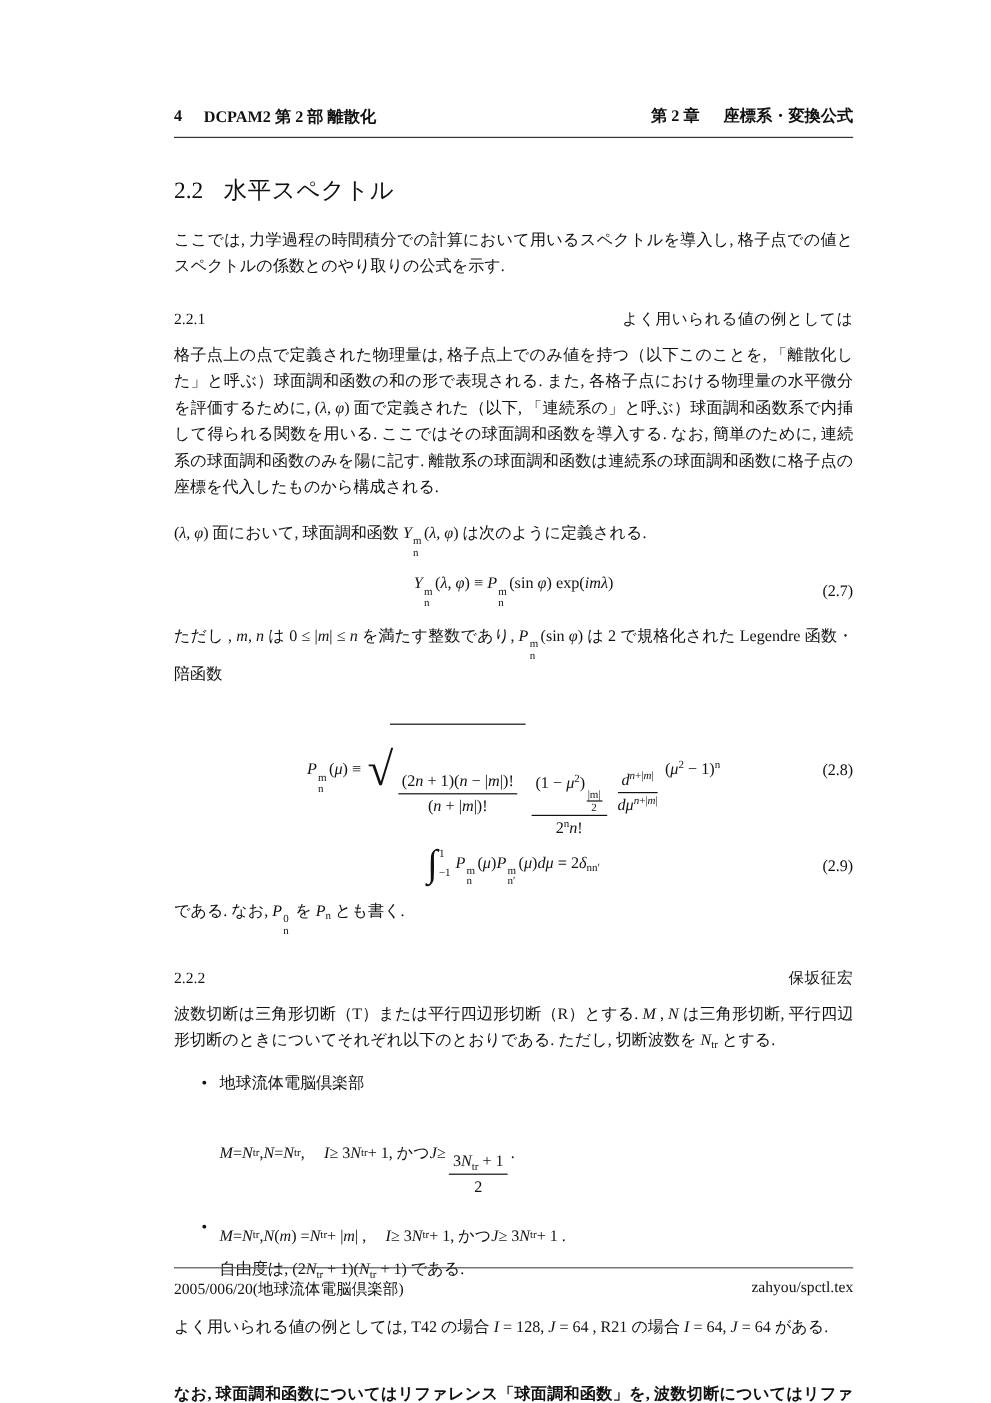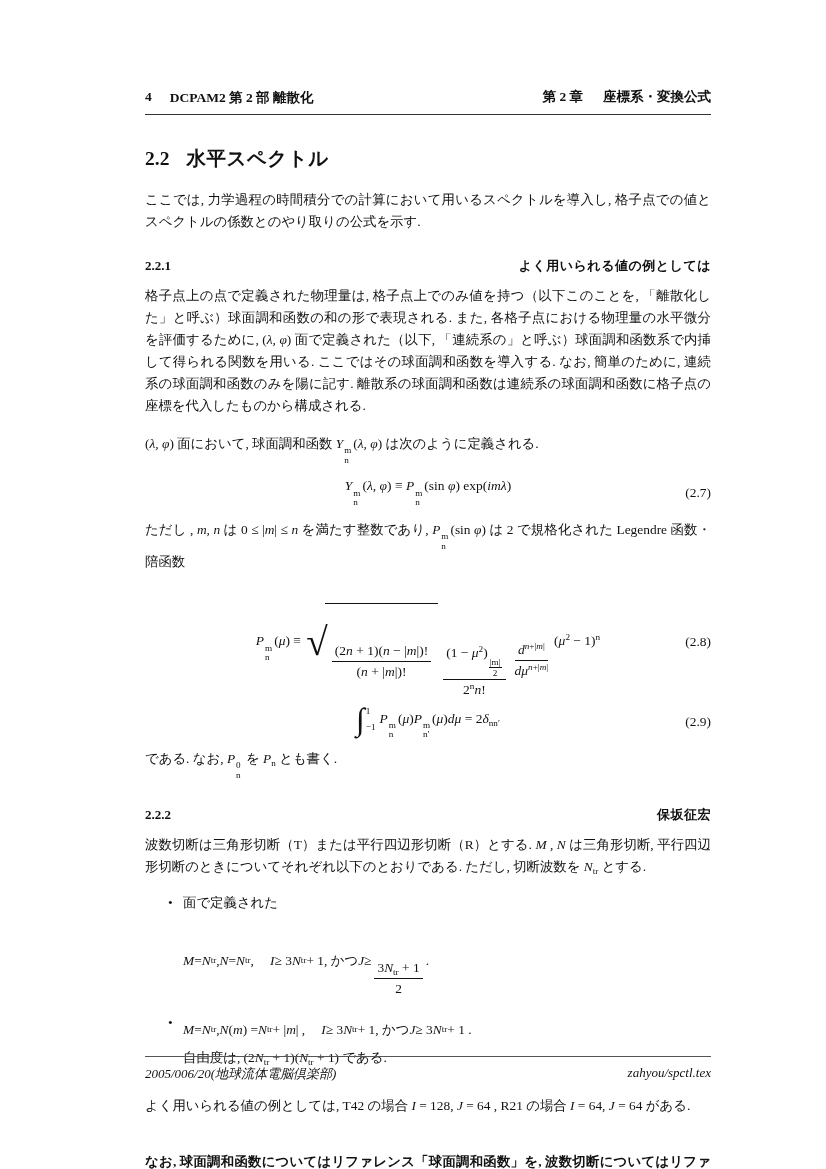--- a/index.html
+++ b/index.html
@@ -14,21 +14,21 @@
   
   .runhead {
     display:flex; justify-content:space-between; align-items:baseline;
     font-weight:bold; font-size:13.5px;
     border-bottom:1px solid #333; padding-bottom:7px;
   }
   .runhead .left { display:flex; gap:18px; }
   .runhead .right { display:flex; gap:20px;text-align:center; }
 
   
-  .h1, .h2 { display:flex; align-items:baseline; font-weight:bold; }
+  .h1, .h2 { display:flex; align-items:baseline; font-weight:normal; }
   .h1 { gap:17px; font-size:19.5px; margin:30px 0 16px; }
   .h2 { gap:13px; font-size:13px;justify-content:space-between; }
   .h1 .ttl, .h2 .ttl { font-family:"Liberation Sans","DejaVu Sans",sans-serif; letter-spacing:0.5px; }
 
   
   .para { font-size:13.4px; line-height:22px; text-align:justify; }
   .m-intro   { margin-top:17px; }
   .m-h2a     { margin-top:24px; }
   .m-p1      { margin-top:10px; }
   .m-p2      { margin-top:16px; }
@@ -83,21 +83,21 @@
   .item .imath { font-size:13.4px; line-height:1.3; margin-top:9px; display:flex; align-items:center; flex-wrap:wrap; }
   .item .idof { font-size:13.4px; line-height:22px; margin-top:8px; }
 
   
   .fnrule { width:230px; border-top:1px solid #333; margin-top:16px; }
   .fntext { font-size:11.5px; margin:4px 0 0 22px; }
 
   
   .pfoot { position:absolute; left:145px; width:566px; top:1056px; }
   .pfoot .frule { border-top:1px solid #555; }
-  .pfoot .frow { display:flex; justify-content:space-between; font-size:13px; margin-top:8px;font-style:italic; }
+  .pfoot .frow { display:flex; justify-content:space-between; font-size:13px; margin-top:8px; }
 </style>
 </head>
 <body>
 
 <div class="page">
   <div class="content">
 
     <div class="runhead">
       <div class="left">
         <span>4</span>
@@ -193,21 +193,21 @@
       <span class="num">2.2.2</span>
       <span class="ttl">保坂征宏</span>
     </div>
 
     <p class="para math m-p5"><span class="mr">波数切断は三角形切断（T）または平行四辺形切断（R）とする. </span><span class="mi">M</span><span class="mr"> , </span><span class="mi">N</span><span class="mr"> は三角形切断, 平行四辺形切断のときについてそれぞれ以下のとおりである. ただし, 切断波数を </span><span class="mi">N</span><span class="msub">tr</span><span class="mr"> とする.</span></p>
 
     <div class="m-list">
       <div class="item">
         <span class="bullet">•</span>
         <div class="ibody">
-          <div class="ilabel">面で定義された</div>
+          <div class="ilabel">地球流体電脳倶楽部</div>
           <div class="imath math">
               <span class="mi">M</span>
               <span class="mr"> = </span>
               <span class="mi">N</span>
               <span class="msub">tr</span>
               <span class="mr">,  </span>
               <span class="mi">N</span>
               <span class="mr"> = </span>
               <span class="mi">N</span>
               <span class="msub">tr</span>

